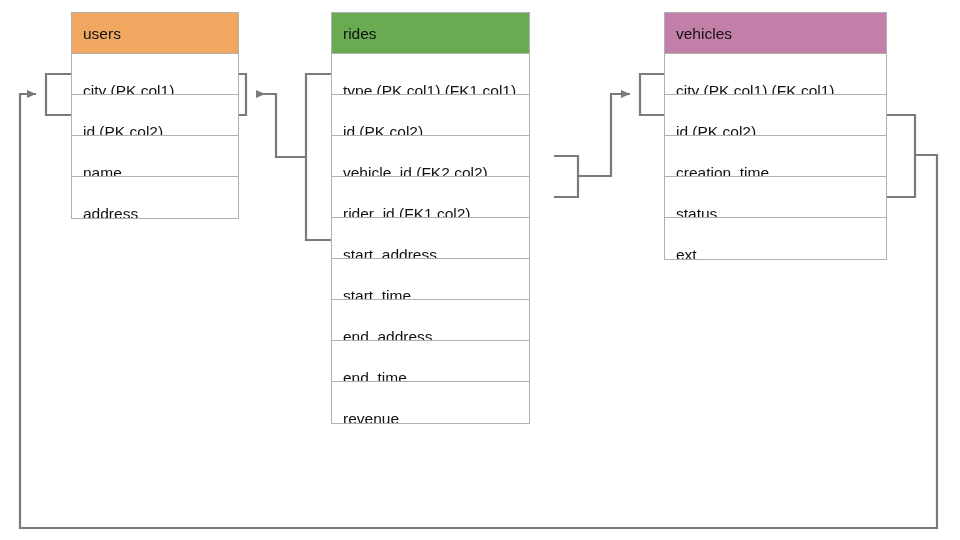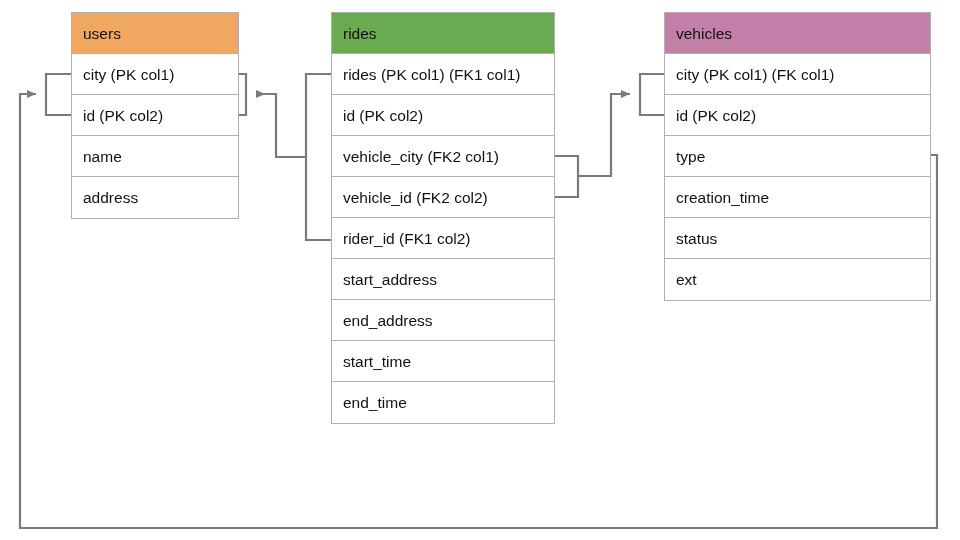--- a/index.html
+++ b/index.html
@@ -37,21 +37,21 @@
     font-size: 15.5px;
     color: #111111;
     border-bottom: 1px solid #b0b0b0;
     white-space: nowrap;
     overflow: hidden;
   }
   .entity-field {
     box-sizing: border-box;
     height: 41px;
     line-height: 41px;
-    padding: 0 11px;
+    padding: 16px 11px;
     font-size: 15.5px;
     color: #111111;
     border-bottom: 1px solid #b0b0b0;
     background: #ffffff;
     white-space: nowrap;
     overflow: hidden;
   }
   .entity-field:last-child {
     border-bottom: none;
   }
@@ -91,36 +91,35 @@
   </svg>
 
   <div class="entity" style="left:71px; top:12px; width:168px;">
     <div class="entity-header" style="background:#f0a860;">users</div>
     <div class="entity-field">city (PK col1)</div>
     <div class="entity-field">id (PK col2)</div>
     <div class="entity-field">name</div>
     <div class="entity-field">address</div>
   </div>
 
-  <div class="entity" style="left:331px; top:12px; width:224px;">
+  <div class="entity" style="left:331px; top:12px; width:199px;">
     <div class="entity-header" style="background:#6aaa50;">rides</div>
-    <div class="entity-field">rides (PK col1) (FK1 col1)</div>
+    <div class="entity-field">type (PK col1) (FK1 col1)</div>
     <div class="entity-field">id (PK col2)</div>
-    <div class="entity-field">vehicle_city (FK2 col1)</div>
     <div class="entity-field">vehicle_id (FK2 col2)</div>
     <div class="entity-field">rider_id (FK1 col2)</div>
     <div class="entity-field">start_address</div>
+    <div class="entity-field">start_time</div>
     <div class="entity-field">end_address</div>
-    <div class="entity-field">start_time</div>
     <div class="entity-field">end_time</div>
+    <div class="entity-field">revenue</div>
   </div>
 
-  <div class="entity" style="left:664px; top:12px; width:267px;">
+  <div class="entity" style="left:664px; top:12px; width:223px;">
     <div class="entity-header" style="background:#c280a8;">vehicles</div>
     <div class="entity-field">city (PK col1) (FK col1)</div>
     <div class="entity-field">id (PK col2)</div>
-    <div class="entity-field">type</div>
     <div class="entity-field">creation_time</div>
     <div class="entity-field">status</div>
     <div class="entity-field">ext</div>
   </div>
 
 </div>
 
 </body></html>

